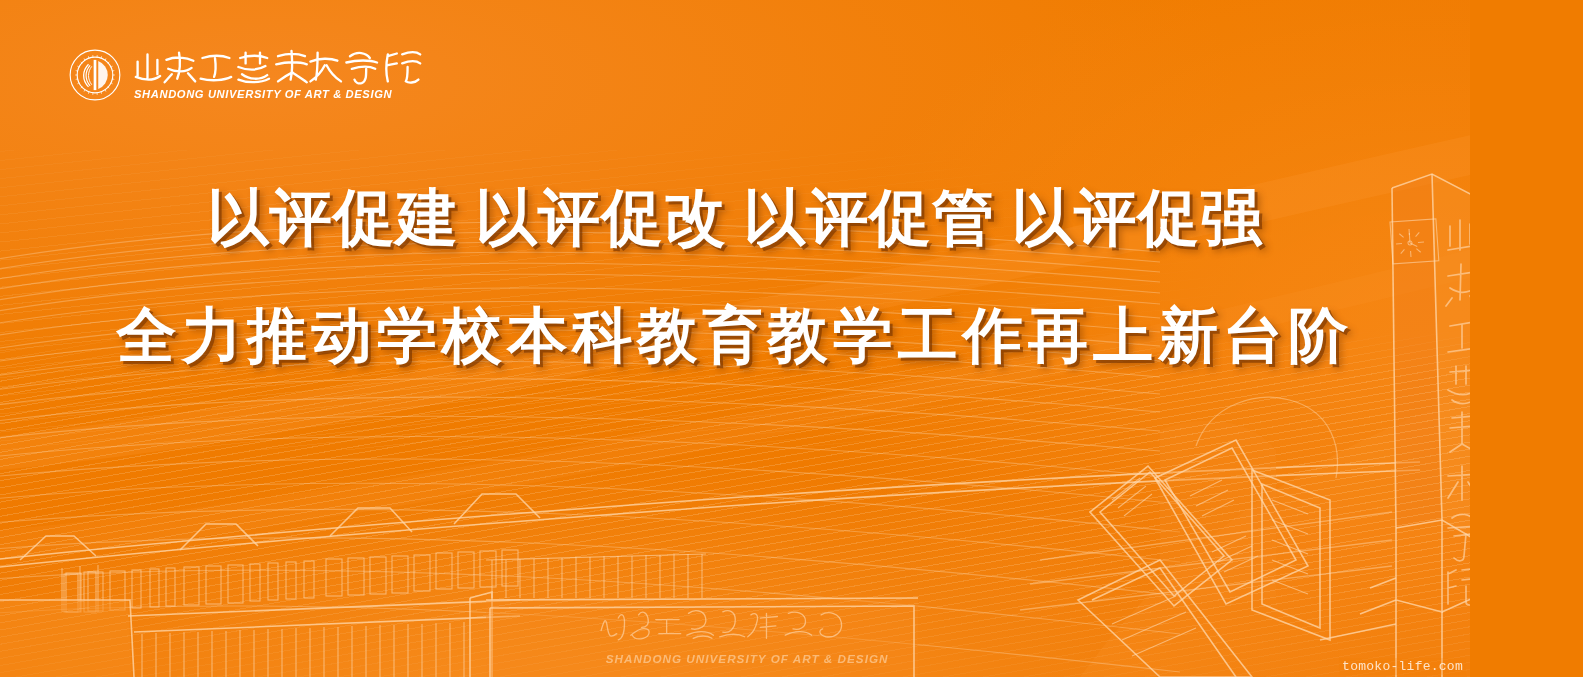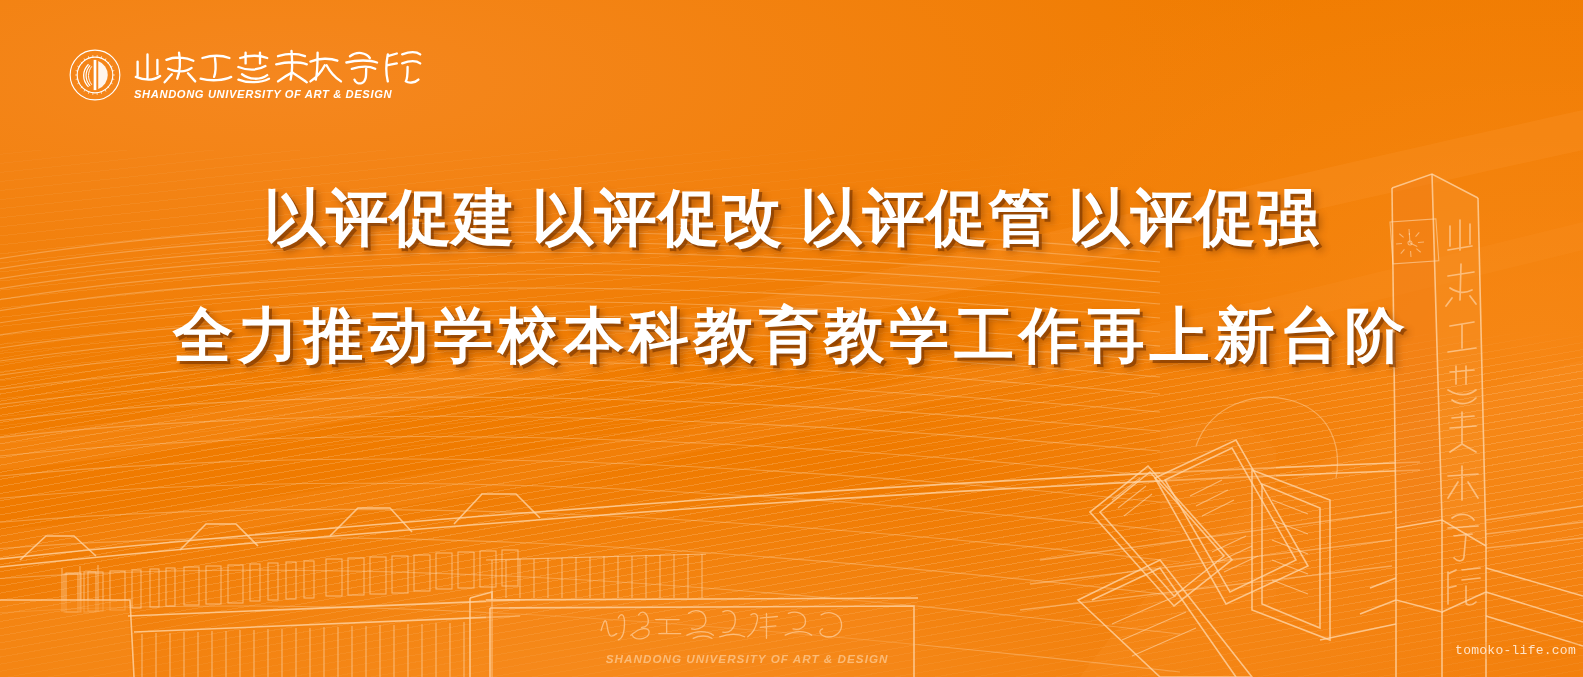--- a/index.html
+++ b/index.html
@@ -3,21 +3,21 @@
 <meta charset="utf-8">
 <title>Banner</title>
 <style>
   html,body{margin:0;padding:0;background:#f07c00;}
   body{
     font-family:"Liberation Sans","DejaVu Sans",sans-serif;
     -webkit-font-smoothing:antialiased;
   }
   #banner{
     position:relative;
-    width:1583px;
+    width:1470px;
     height:677px;
     overflow:hidden;
     background:#f07c00;
   }
 
   
   .layer{position:absolute;inset:0;pointer-events:none;}
 
   .bg-base{
     background:
@@ -99,21 +99,21 @@
   }
   .hl-2{
     font-size:60px;
     line-height:1.05;
     margin-top:54px;
     letter-spacing:.085em;
   }
 
   
   #watermark{
-    position:absolute;right:4px;bottom:18px;z-index:60;
+    position:absolute;right:4px;bottom:2px;z-index:60;
     font-family:"Liberation Mono","DejaVu Sans Mono",monospace;
     font-size:13px;
     letter-spacing:.02em;
     color:#ffe9d2;
     opacity:.95;
     background:rgba(240,124,0,.18);
     padding:1px 3px;
   }
 
   

